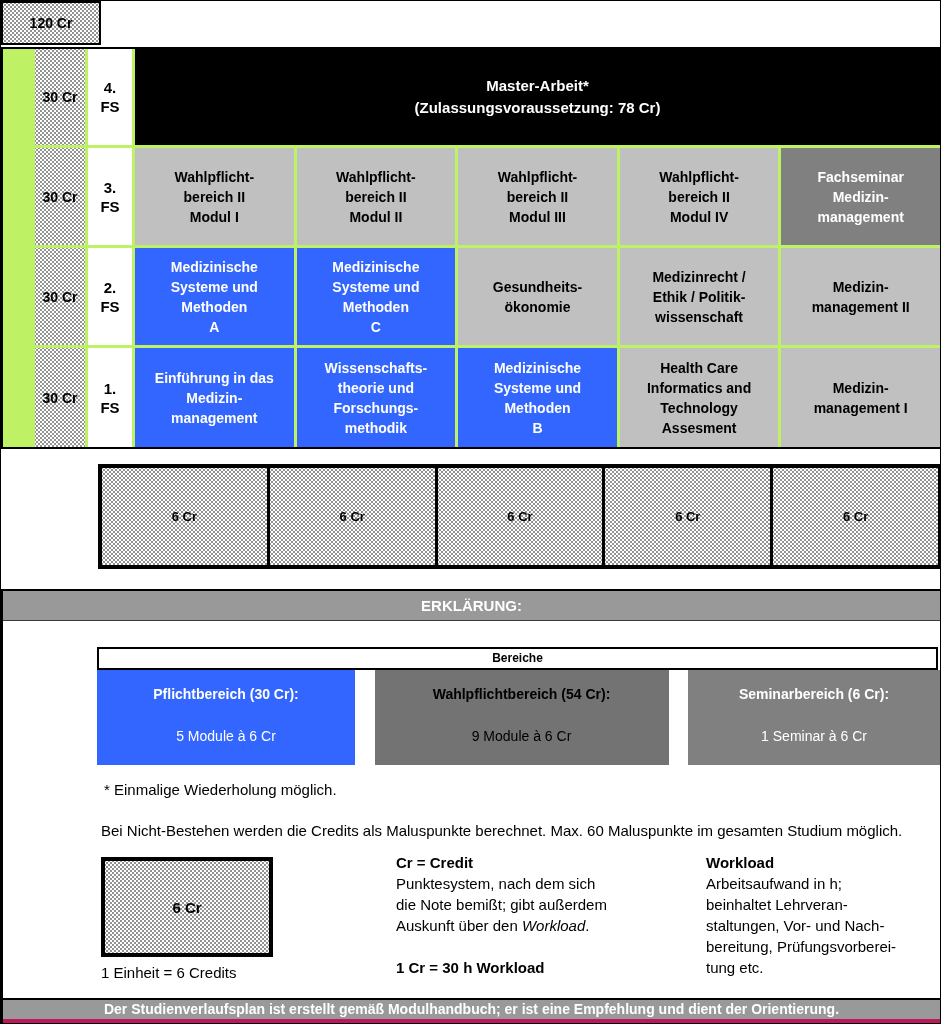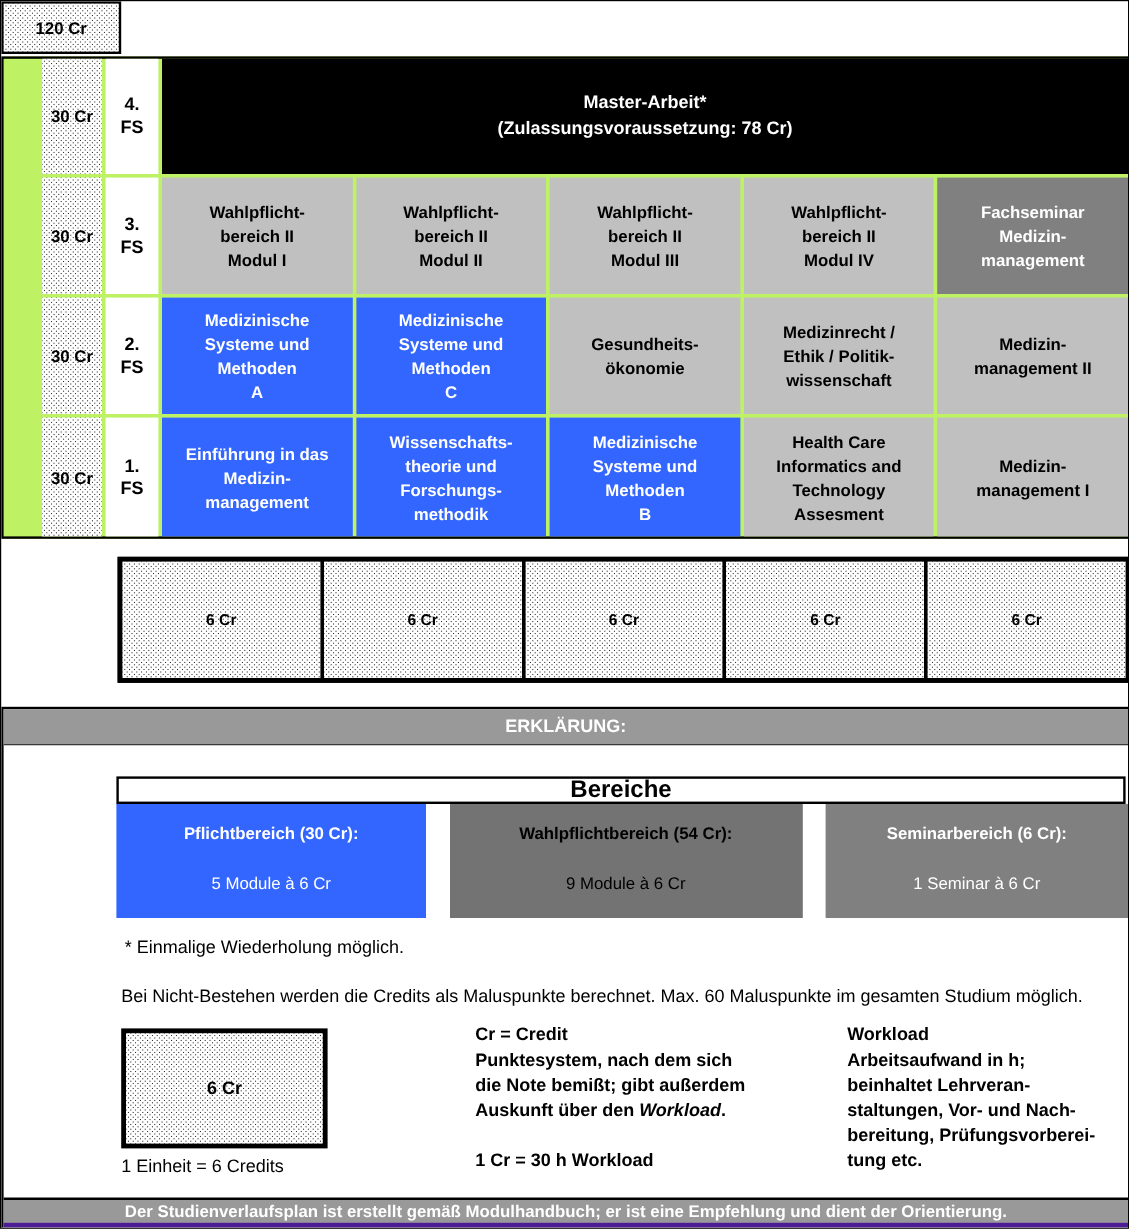--- a/index.html
+++ b/index.html
@@ -9,21 +9,21 @@
     background: #fff; border: 1px solid #000; overflow: hidden;
   }
   .stipple {
     background-color: #fff;
     background-image:
       radial-gradient(circle, #000 0.65px, transparent 0.75px),
       radial-gradient(circle, #000 0.65px, transparent 0.75px);
     background-size: 4px 4px;
     background-position: 0 0, 2px 2px;
   }
-  .pre { white-space: pre-line; font-weight: bold; }
+  .pre { white-space: pre-line; }
 
   
   .cell-120 {
     position: absolute; top: 0; left: 0; width: 100px; height: 44px;
     border: 2px solid #000; display: flex; align-items: center; justify-content: center;
     font-weight: bold; font-size: 14px;
   }
 
   
   .main-grid {
@@ -56,21 +56,21 @@
     position: absolute; top: 588px; left: 0; width: 941px; height: 436px;
     border: 2px solid #000; background: #fff;
   }
   .erk-header {
     position: absolute; top: 0; left: 0; right: 0; height: 30px;
     background: #999999; border-bottom: 1px solid #3a3a3a;
     color: #fff; font-weight: bold; font-size: 15px; text-align: center; line-height: 30px;
   }
   .bereiche-box {
     position: absolute; top: 56px; left: 94px; width: 841px; height: 23px;
-    border: 2px solid #000; text-align: center; font-weight: bold; font-size: 20px; line-height: 19px;
+    border: 2px solid #000; text-align: center; font-weight: bold; font-size: 12px; line-height: 19px;
   }
   .bereiche-row {
     position: absolute; top: 79px; left: 94px; width: 843px; height: 95px;
     display: flex; justify-content: space-between;
   }
   .b-box { height: 95px; text-align: center; padding-top: 16px; }
   .b-box .b-title { font-weight: bold; font-size: 14px; }
   .b-box .b-detail { font-size: 14px; margin-top: 26px; }
   .b-pflicht { width: 258px; background: #3366ff; color: #fff; }
   .b-wahl    { width: 294px; background: #737373; color: #000; }
@@ -87,21 +87,21 @@
   .unit-caption { position: absolute; top: 373px; left: 98px; font-size: 15px; }
 
   .credit-block { position: absolute; top: 261px; left: 393px; width: 305px; font-size: 15px; line-height: 21px; }
   .credit-block .blk-title { font-weight: bold; }
   .credit-block .bold-line { font-weight: bold; margin-top: 21px; }
   .workload-block { position: absolute; top: 261px; left: 703px; width: 240px; font-size: 15px; line-height: 21px; }
   .workload-block .blk-title { font-weight: bold; }
 
   .footer-bar {
     position: absolute; bottom: 0; left: 0; right: 0; height: 25px;
-    background: #999999; border-top: 2px solid #000; border-bottom: 4px solid #4c1d95;
+    background: #999999; border-top: 2px solid #000; border-bottom: 4px solid #be185d;
     color: #fff; font-weight: bold; font-size: 14px; text-align: center; line-height: 18px;
   }
 </style>
 </head>
 <body>
 
 <div class="page">
 
   <div class="cell-120 stipple pre">120 Cr</div>
 

